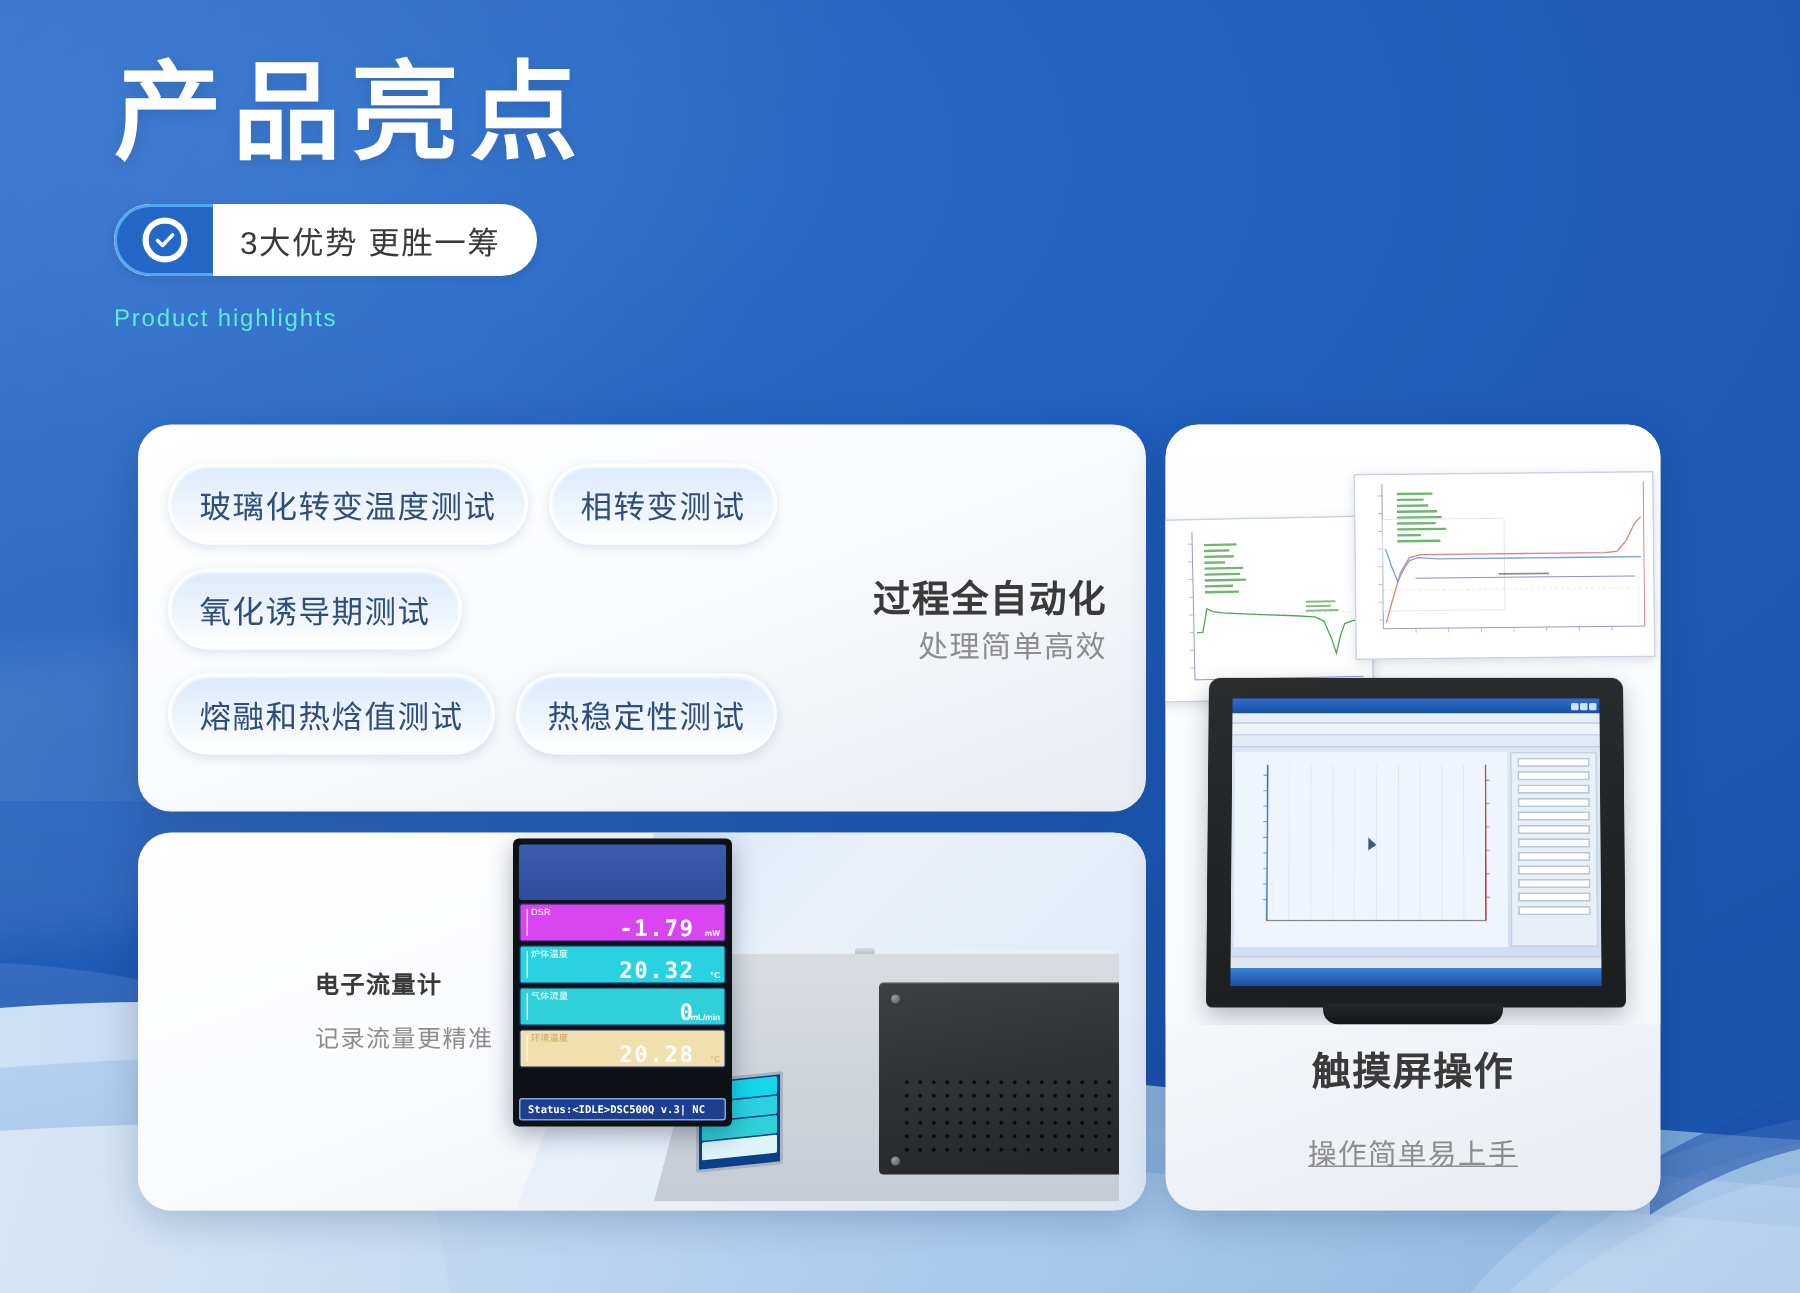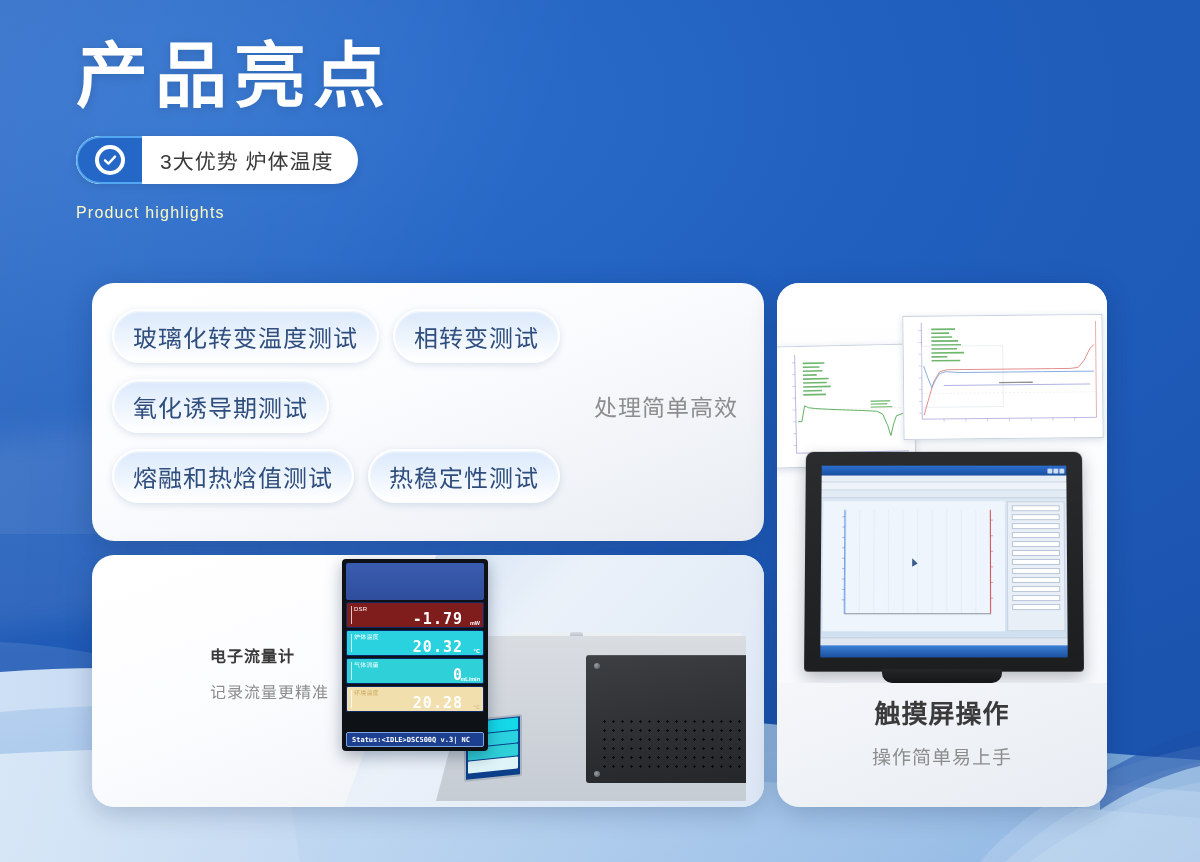--- a/index.html
+++ b/index.html
@@ -58,21 +58,21 @@
     width: 30px; height: 30px; border-radius: 50%; background: #ffffff;
     display: flex; align-items: center; justify-content: center;
   }
   .check-circle svg { display: block; }
   #badge-text {
     display: flex; align-items: center; padding: 0 24px 0 18px;
     font-size: 21px; color: #3a3a3a; letter-spacing: 1px; white-space: nowrap;
   }
   #subtitle-en {
     margin-top: 20px; font-size: 16px; letter-spacing: 1.2px;
-    color: #fef9c3; font-weight: 500;
+    color: #5eead4; font-weight: 500;
   }
 
   
   .card {
     position: absolute; border-radius: 22px;
     background: linear-gradient(160deg, #ffffff 0%, #fbfcfe 42%, #e8ecf2 100%);
     box-shadow: 0 6px 26px rgba(8,32,72,0.22);
     overflow: hidden;
   }
   #card-tests  { left: 92px;  top: 283px; width: 672px; height: 258px; }
@@ -80,33 +80,33 @@
   #card-touch  { left: 777px; top: 283px; width: 330px; height: 524px; }
 
   
   #pill-area {
     position: absolute; left: 20px; top: 26px; width: 450px;
   }
   .pill-row { display: flex; gap: 14px; margin-bottom: 16px; }
   .pill {
     display: inline-flex; align-items: center; justify-content: center;
     height: 54px; padding: 0 19px; border-radius: 27px;
-    font-size: 24px; color: #2f4e7e; letter-spacing: 1px; white-space: nowrap;
+    font-size: 21px; color: #2f4e7e; letter-spacing: 1px; white-space: nowrap;
     background: linear-gradient(180deg, #dbe9fb 0%, #eef5fd 55%, #ffffff 100%);
     border: 2px solid rgba(255,255,255,0.95);
     box-shadow: 0 2px 7px rgba(46,86,150,0.16), inset 0 1px 2px rgba(255,255,255,0.9);
   }
   #tests-caption {
     position: absolute; right: 26px; top: 96px; width: 230px; text-align: right;
   }
   .caption-title {
     font-size: 25px; font-weight: bold; color: #3a3a3a; letter-spacing: 1px;
   }
   .caption-sub {
-    margin-top: 10px; font-size: 23px; color: #8d8d8d; letter-spacing: 1px;
+    font-size: 20px; color: #8d8d8d; letter-spacing: 1px;
   }
 
   
   #flow-caption { position: absolute; left: 118px; top: 88px; }
   #flow-caption .caption-title { font-size: 16px; }
   #flow-caption .caption-sub { font-size: 16px; margin-top: 12px; }
 
   
   #instrument {
     position: absolute; right: 0; top: 0; width: 420px; height: 100%;
@@ -173,21 +173,21 @@
     z-index: 3;
   }
   #hmi-top {
     height: 44px; background: linear-gradient(180deg, #3a5cb0 0%, #2f4d9c 100%);
     border-radius: 2px;
   }
   .hmi-row {
     position: relative; height: 30px; border-radius: 2px;
     border: 1px solid #0a2a6b; padding: 2px 4px 0 7px;
   }
-  .hmi-row.cyan  { background: #7f1d1d; }
+  .hmi-row.cyan  { background: #d946ef; }
   .hmi-row.cyan2 { background: #2ad2e0; }
   .hmi-row.cyan3 { background: #2fd0d8; }
   .hmi-row.sand  { background: #f2dfae; }
   .hmi-row::before {
     content: ""; position: absolute; left: 4px; top: 3px; bottom: 3px; width: 1px;
     background: rgba(255,255,255,0.75);
   }
   .hmi-label { font-size: 6px; color: #ffffff; line-height: 8px; letter-spacing: 0.2px; }
   .hmi-label.dark { color: #caa85f; }
   .hmi-val {
@@ -261,21 +261,21 @@
   #stand {
     position: absolute; left: 50%; transform: translateX(-50%);
     top: 386px; width: 120px; height: 14px;
     background: linear-gradient(180deg, #242628, #141618);
     border-radius: 0 0 10px 10px;
   }
   #touch-caption {
     position: absolute; left: 0; right: 0; top: 410px; text-align: center;
   }
   #touch-caption .caption-title { font-size: 26px; }
-  #touch-caption .caption-sub { font-size: 19px; margin-top: 12px; }
+  #touch-caption .caption-sub { font-size: 19px; margin-top: 24px; text-decoration: underline; }
 </style>
 </head>
 <body>
 
 <div id="bg">
   <div class="bg-base"></div>
   <div class="bg-sheen"></div>
   <div class="bg-diag1"></div>
   <div class="wave-band">
     <svg viewBox="0 0 1200 220" preserveAspectRatio="none">
@@ -311,21 +311,21 @@
 
   <div id="badge">
     <div id="badge-icon-wrap">
       <span class="check-circle">
         <svg width="22" height="22" viewBox="0 0 22 22" aria-hidden="true">
           <circle cx="11" cy="11" r="11" fill="#2467c6"></circle>
           <path d="M6 11.3 L9.4 14.6 L16 7.6" fill="none" stroke="#ffffff" stroke-width="2.4" stroke-linecap="round" stroke-linejoin="round"></path>
         </svg>
       </span>
     </div>
-    <div id="badge-text">3大优势 炉体温度</div>
+    <div id="badge-text">3大优势 更胜一筹</div>
   </div>
 
   <div id="subtitle-en">Product highlights</div>
 </div>
 
 <div class="card" id="card-tests">
   <div id="pill-area">
     <div class="pill-row">
       <span class="pill">玻璃化转变温度测试</span>
       <span class="pill">相转变测试</span>
@@ -333,20 +333,21 @@
     <div class="pill-row">
       <span class="pill">氧化诱导期测试</span>
     </div>
     <div class="pill-row">
       <span class="pill">熔融和热焓值测试</span>
       <span class="pill">热稳定性测试</span>
     </div>
   </div>
 
   <div id="tests-caption">
+    <div class="caption-title">过程全自动化</div>
     <div class="caption-sub">处理简单高效</div>
   </div>
 </div>
 
 <div class="card" id="card-flow">
 
   <div id="flow-caption">
     <div class="caption-title">电子流量计</div>
     <div class="caption-sub">记录流量更精准</div>
   </div>

